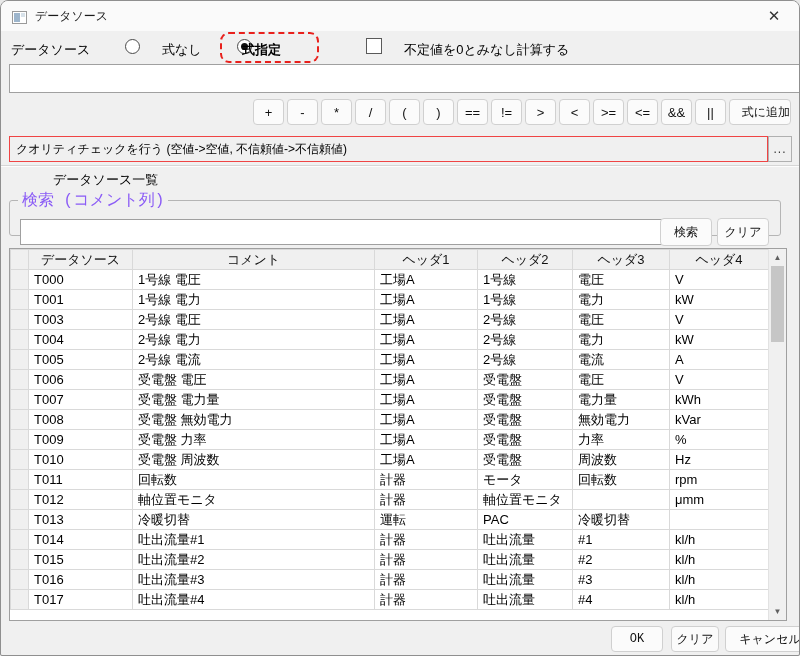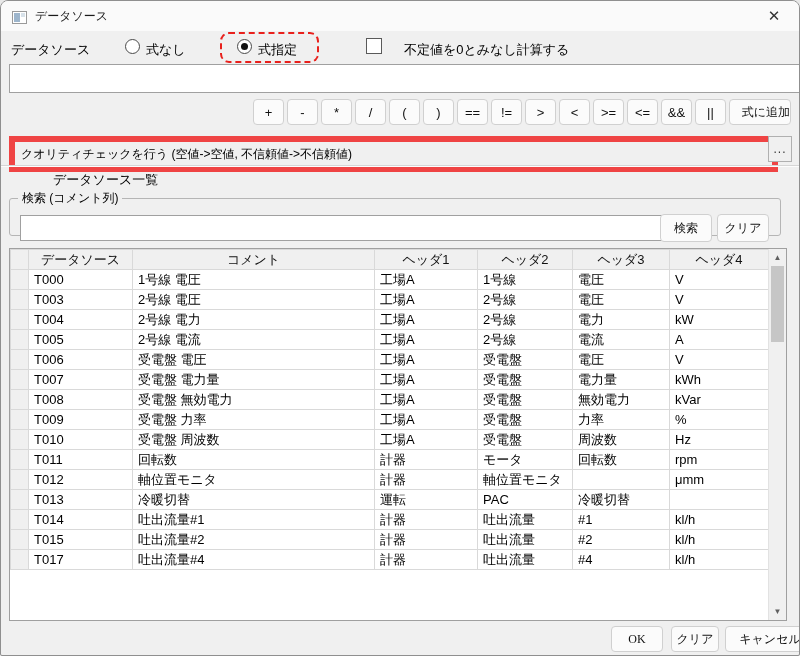--- a/index.html
+++ b/index.html
@@ -15,40 +15,40 @@
   .radio.sel::after{content:"";position:absolute;left:3px;top:3px;width:7px;height:7px;border-radius:50%;background:#111;}
   .focus-rect{position:absolute;left:219px;top:31px;width:95px;height:27px;border:2px dashed #e8201c;border-radius:9px;}
   .checkbox{position:absolute;left:365px;top:37px;width:14px;height:14px;border:1px solid #5a5a5a;background:#fff;}
   
   .formula-input{position:absolute;left:8px;top:63px;width:782px;height:27px;border:1px solid #a0a0a0;background:#fff;font-size:13px;padding:0 5px;box-sizing:content-box;font-family:"Liberation Sans",sans-serif;}
   
   .op-row{position:absolute;top:98px;right:8px;display:flex;gap:3px;}
   .op-btn{width:31px;height:26px;background:#fbfbfb;border:1px solid #d0d0d0;border-radius:4px;font-size:13px;color:#111;padding:0;font-family:"Liberation Sans",sans-serif;}
   .add-btn{width:62px;height:26px;background:#fbfbfb;border:1px solid #d0d0d0;border-radius:4px;font-size:12px;color:#111;padding:0;font-family:"Liberation Sans",sans-serif;text-align:right;}
   
-  .quality-box{position:absolute;left:8px;top:135px;width:745px;height:24px;border:6px solid #ef4444;background:#f0f0f0;font-size:12px;color:#000;line-height:24px;padding:0 6px;}
+  .quality-box{position:absolute;left:8px;top:135px;width:745px;height:24px;border:1px solid #ef4444;background:#f0f0f0;font-size:12px;color:#000;line-height:24px;padding:0 6px;}
   .more-btn{position:absolute;left:767px;top:135px;width:24px;height:26px;background:#f0f0f0;border:1px solid #b0b0b0;font-size:12px;color:#333;padding:0;letter-spacing:1px;}
   .separator{position:absolute;left:0;top:164px;width:800px;height:1px;background:#d6d6d6;border-bottom:1px solid #fdfdfd;}
   
   fieldset.search-group{position:absolute;left:8px;top:189px;width:770px;height:44px;border:1px solid #b5b5b5;border-radius:3px;margin:0;padding:0;background:#f0f0f0;}
-  fieldset.search-group legend{font-size:12px;margin-left:8px;padding:0 4px;color:#000000;}
+  fieldset.search-group legend{font-size:16px;margin-left:8px;padding:0 4px;color:#8b5cf6;font-family:Liberation Mono, monospace;}
   .search-input{position:absolute;left:10px;top:8px;width:630px;height:24px;border:1px solid #a0a0a0;background:#fff;font-size:13px;padding:0 5px;font-family:"Liberation Sans",sans-serif;}
   .grp-btn{position:absolute;top:7px;width:52px;height:28px;background:#fbfbfb;border:1px solid #d0d0d0;border-radius:4px;font-size:12px;color:#111;padding:0;font-family:"Liberation Sans",sans-serif;}
   
   .table-wrap{position:absolute;left:8px;top:247px;width:776px;height:371px;border:1px solid #9f9f9f;background:#fff;overflow:hidden;}
   table.grid{border-collapse:collapse;table-layout:fixed;width:759px;font-size:13px;}
   table.grid th{height:19px;background:#f0f0f0;border:1px solid #d9d9d9;font-weight:normal;color:#111;text-align:center;padding:0;overflow:hidden;white-space:nowrap;}
   table.grid td{height:19px;border:1px solid #d9d9d9;padding:0 0 0 5px;color:#000;overflow:hidden;white-space:nowrap;background:#fff;}
   table.grid td.sel,table.grid th.sel{background:#f0f0f0;padding:0;}
   
   .vscroll{position:absolute;right:0;top:0;width:17px;height:100%;background:#f0f0f0;border-left:1px solid #e2e2e2;}
   .scroll-arrow{position:absolute;left:0;width:17px;height:17px;font-size:8px;color:#5f5f5f;text-align:center;line-height:17px;}
   .scroll-thumb{position:absolute;left:2px;top:17px;width:13px;height:76px;background:#c6c6c6;}
   
-  .footer-btn{position:absolute;top:625px;height:26px;background:#fbfbfb;border:1px solid #d0d0d0;border-radius:4px;font-size:12px;color:#111;padding:0;font-family:Liberation Serif, serif;}
+  .footer-btn{position:absolute;top:625px;height:26px;background:#fbfbfb;border:1px solid #d0d0d0;border-radius:4px;font-size:12px;color:#111;padding:0;font-family:Liberation Mono, monospace;}
 </style>
 </head>
 <body>
 
 <div class="window">
 
   <div class="titlebar">
     <span class="app-icon">
       <svg width="15" height="13" viewBox="0 0 15 13">
         <rect x="0.5" y="0.5" width="14" height="12" fill="#ffffff" stroke="#9a9a9a"></rect>
@@ -56,25 +56,25 @@
         <rect x="9" y="2" width="4" height="4" fill="#d8e2ea"></rect>
       </svg>
     </span>
     <span class="title-text">データソース</span>
     <span class="close-btn">✕</span>
   </div>
 
   <span class="lbl" style="left:10px;top:40px;">データソース</span>
 
   <span class="radio" style="left:124px;top:38px;"></span>
-  <span class="lbl" style="left:145px;top:40px;">式なし</span>
+  <span class="lbl" style="left:161px;top:40px;">式なし</span>
 
   <span class="focus-rect"></span>
   <span class="radio sel" style="left:236px;top:38px;"></span>
-  <span class="lbl" style="left:257px;top:40px;">式指定</span>
+  <span class="lbl" style="left:241px;top:40px;font-weight:bold;">式指定</span>
 
   <span class="checkbox"></span>
   <span class="lbl" style="left:403px;top:40px;">不定値を0とみなし計算する</span>
 
   <input class="formula-input" type="text" value="" style="">
 
   <div class="op-row">
     <span style="display:flex;gap:3px;">
         <button class="op-btn">+</button>
         <button class="op-btn">-</button>
@@ -135,20 +135,29 @@
             <td class="sel"></td>
             <td>T000</td>
             <td>1号線 電圧</td>
             <td>工場A</td>
             <td>1号線</td>
             <td>電圧</td>
             <td>V</td>
           </tr>
           <tr>
             <td class="sel"></td>
+            <td>T001</td>
+            <td>1号線 電力</td>
+            <td>工場A</td>
+            <td>1号線</td>
+            <td>電力</td>
+            <td>kW</td>
+          </tr>
+          <tr>
+            <td class="sel"></td>
             <td>T003</td>
             <td>2号線 電圧</td>
             <td>工場A</td>
             <td>2号線</td>
             <td>電圧</td>
             <td>V</td>
           </tr>
           <tr>
             <td class="sel"></td>
             <td>T004</td>
@@ -248,20 +257,29 @@
             <td>#1</td>
             <td>kl/h</td>
           </tr>
           <tr>
             <td class="sel"></td>
             <td>T015</td>
             <td>吐出流量#2</td>
             <td>計器</td>
             <td>吐出流量</td>
             <td>#2</td>
+            <td>kl/h</td>
+          </tr>
+          <tr>
+            <td class="sel"></td>
+            <td>T016</td>
+            <td>吐出流量#3</td>
+            <td>計器</td>
+            <td>吐出流量</td>
+            <td>#3</td>
             <td>kl/h</td>
           </tr>
           <tr>
             <td class="sel"></td>
             <td>T017</td>
             <td>吐出流量#4</td>
             <td>計器</td>
             <td>吐出流量</td>
             <td>#4</td>
             <td>kl/h</td>

